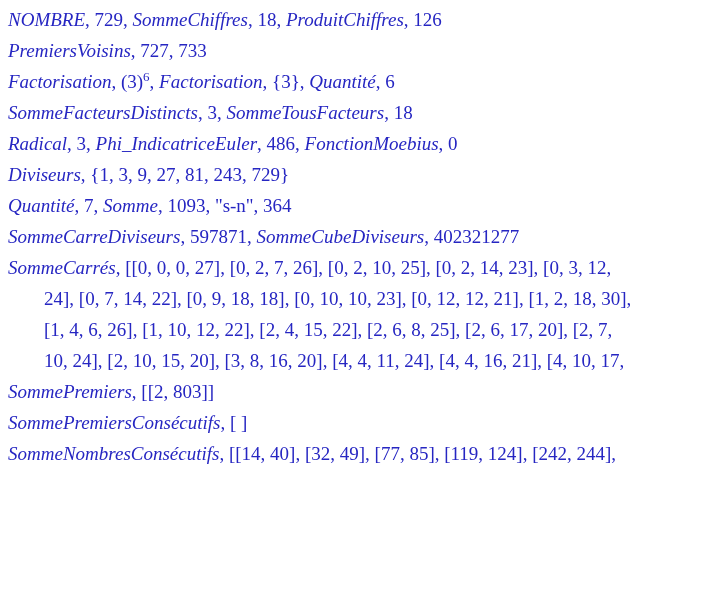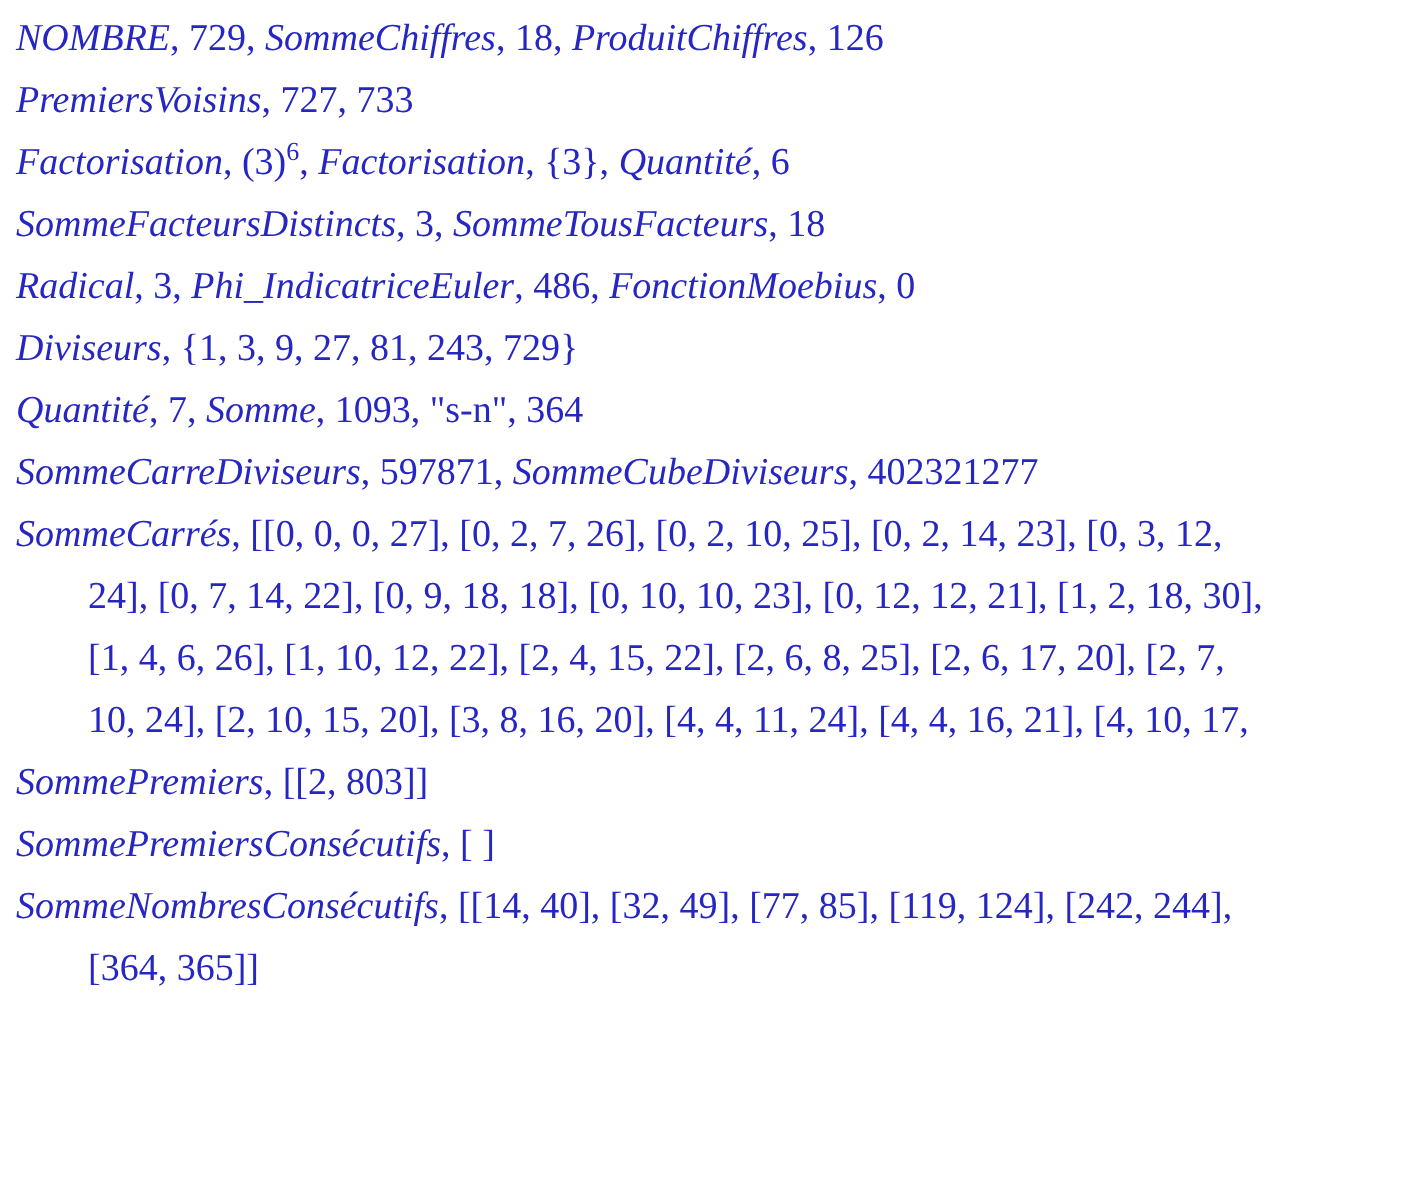--- a/index.html
+++ b/index.html
@@ -77,16 +77,15 @@
         <div class="line cont"><span class="seg-plain">10, 24], [2, 10, 15, 20], [3, 8, 16, 20], [4, 4, 11, 24], [4, 4, 16, 21], [4, 10, 17,</span></div>
       </div>
       <div>
         <div class="line"><span class="seg-id">SommePremiers</span><span class="seg-plain">, [[2, 803]]</span></div>
       </div>
       <div>
         <div class="line"><span class="seg-id">SommePremiersConsécutifs</span><span class="seg-plain">, [ ]</span></div>
       </div>
       <div>
         <div class="line"><span class="seg-id">SommeNombresConsécutifs</span><span class="seg-plain">, [[14, 40], [32, 49], [77, 85], [119, 124], [242, 244],</span></div>
-        <div class="line cont"><span class="seg-plain">[364, 365]]</span></div>
       </div>
     </div>
 </div>
 
 </body></html>

